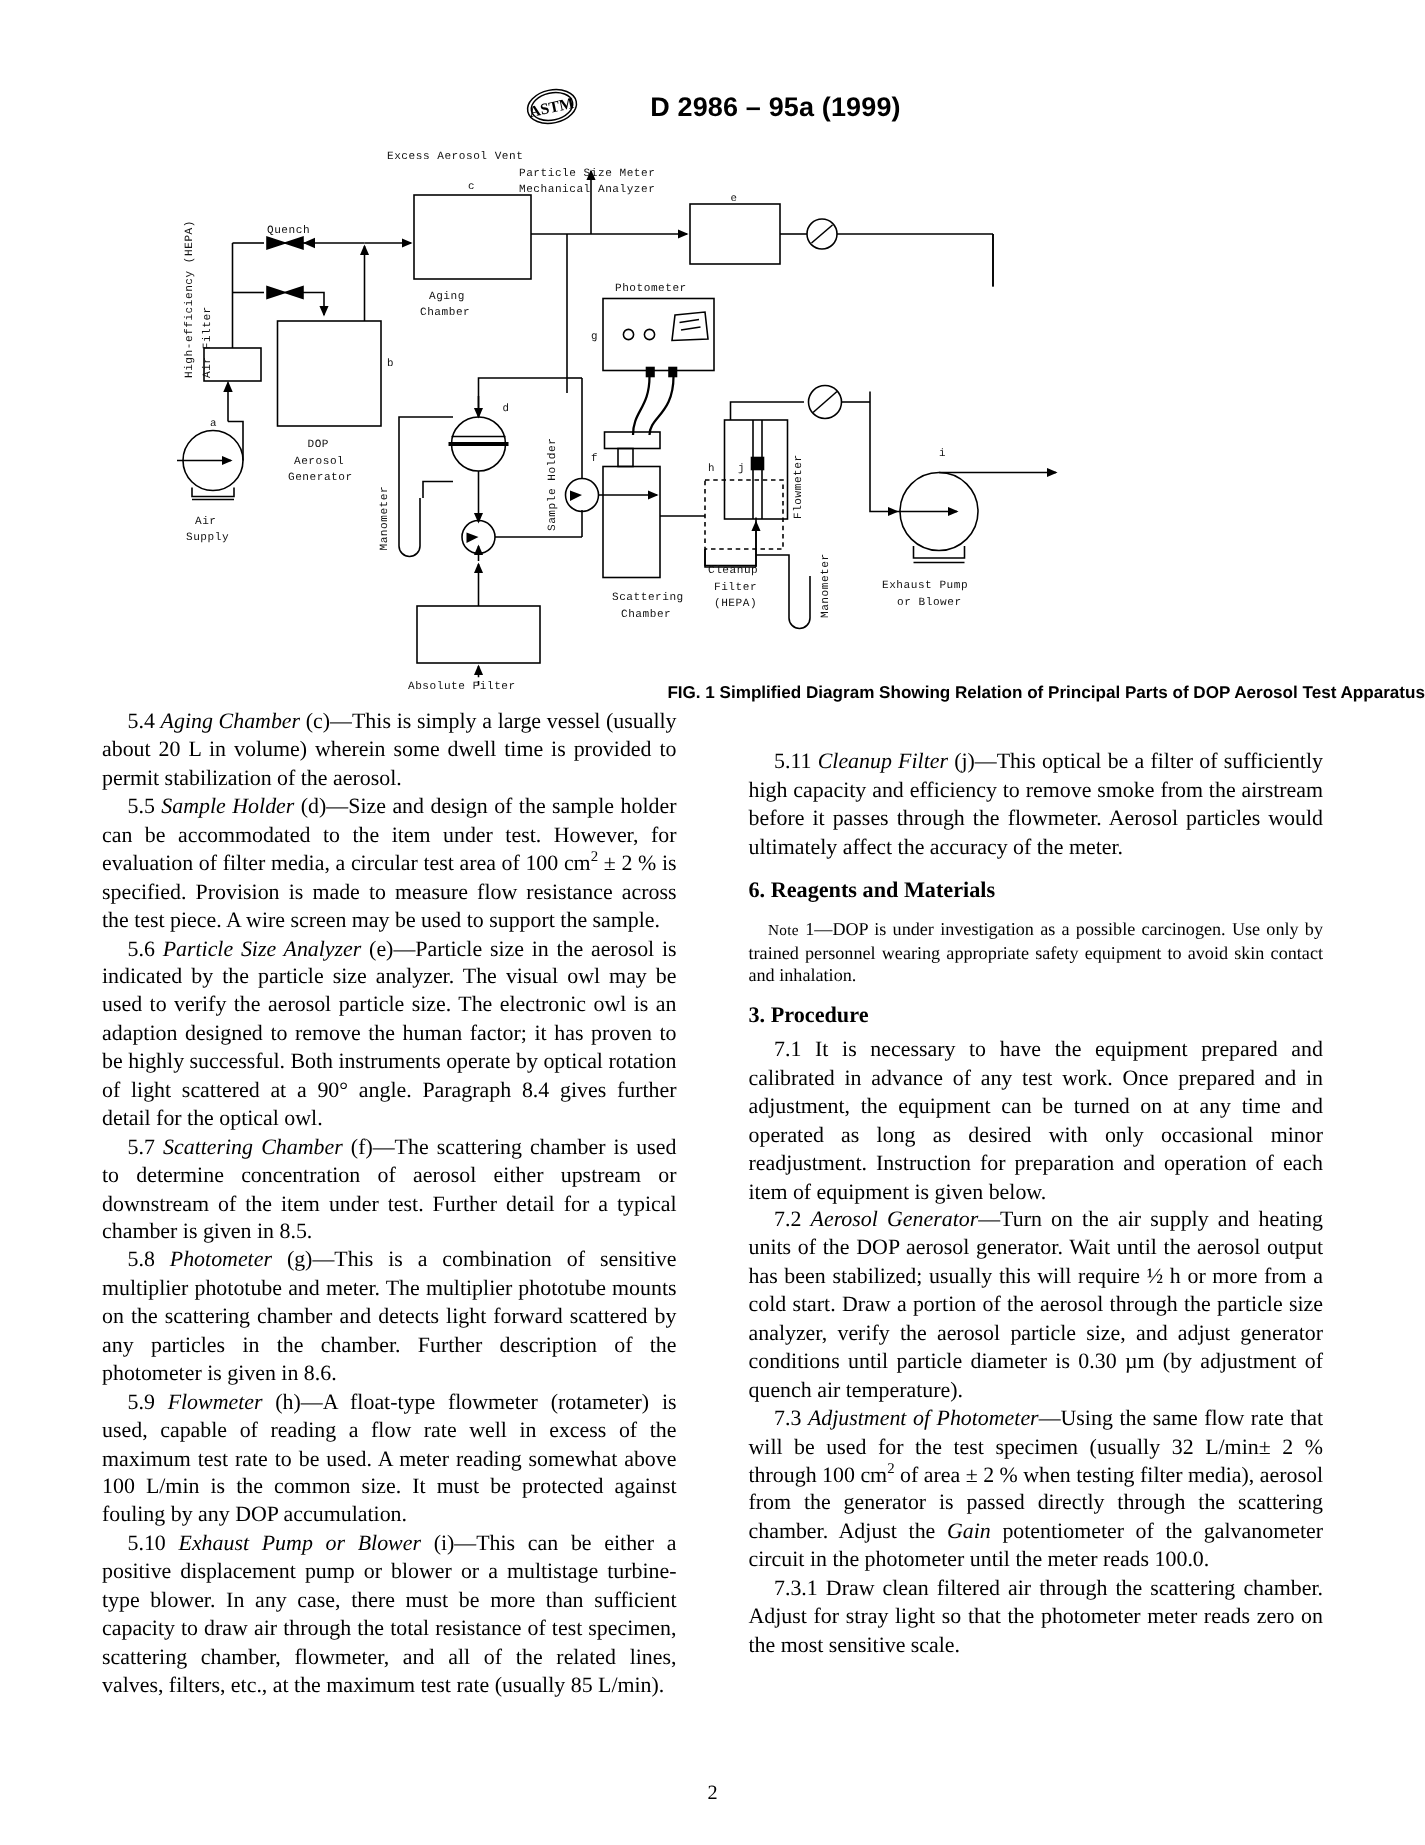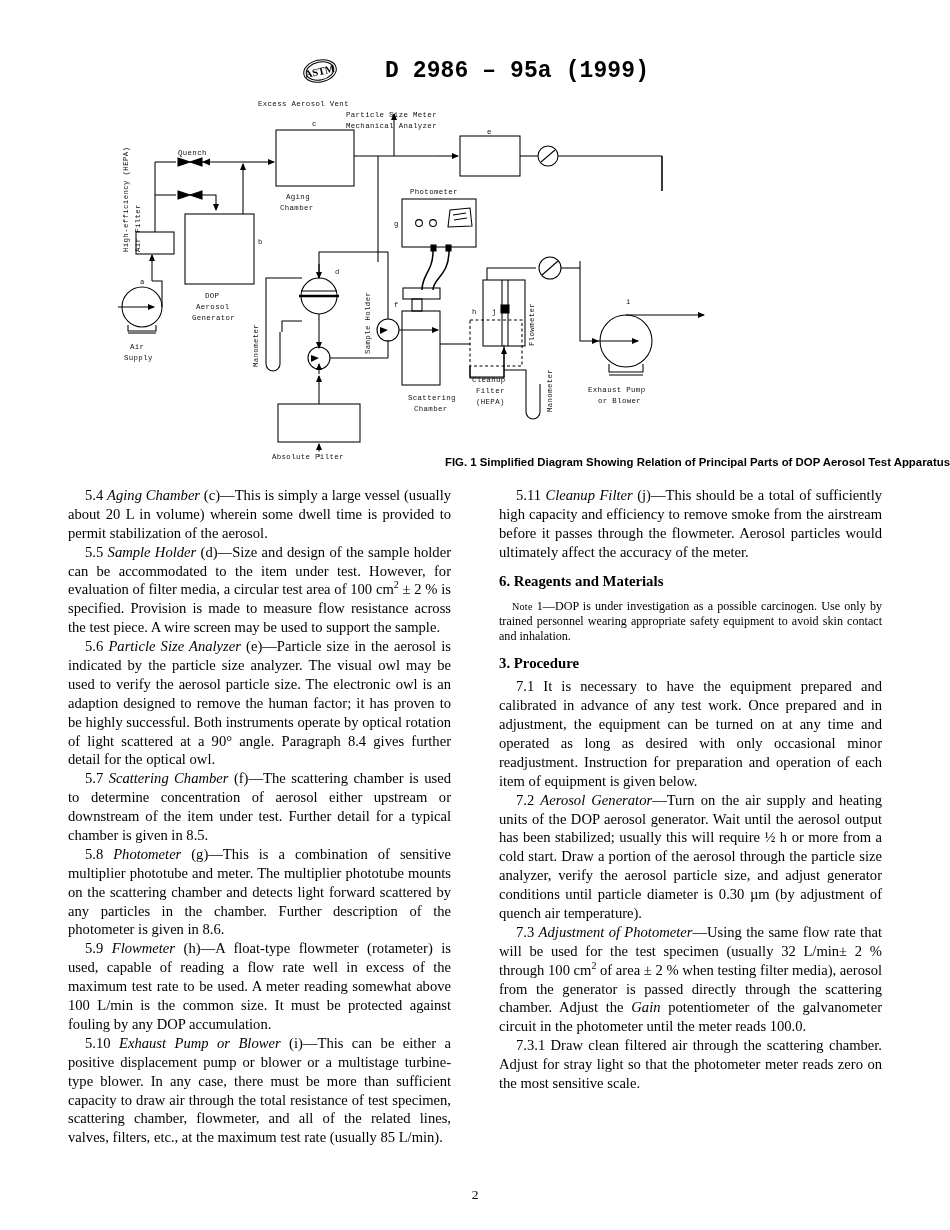--- a/index.html
+++ b/index.html
@@ -27,23 +27,23 @@
     left: 0;
     width: 950px;
     text-align: center;
     display: flex;
     align-items: center;
     justify-content: center;
     gap: 10px;
   }
   .astm-logo { width: 38px; height: 26px; display:block; }
   .header-title {
-    font-family: Liberation Mono, monospace;
+    font-family: Liberation Sans, sans-serif;
     font-weight: bold;
-    font-size: 23px;
+    font-size: 18px;
     letter-spacing: .1px;
     margin-left: 36px;
   }
 
   
   .figure-wrap {
     position: absolute;
     top: 92px;
     left: 0;
     width: 821px;
@@ -57,26 +57,27 @@
     width: 950px;
     text-align: right;
     font-family: "Liberation Sans", sans-serif;
     font-weight: bold;
     font-size: 11.4px;
   }
 
   
   .columns {
     position: absolute;
-    top: 486px;
+    top: 468px;
     left: 68px;
     width: 814px;
     height: 670px;
     display: flex;
     gap: 48px;
+    align-items: center;
   }
   .col { width: 391px; }
   p {
     margin: 0 0 0 0;
     font-size: 14.6px;
     line-height: 1.295;
     text-align: justify;
     text-indent: 17px;
     hyphens: auto;
   }
@@ -356,21 +357,21 @@
       <p><span>5.8 </span><i>Photometer</i><span> (g)—This is a combination of sensitive multiplier phototube and meter. The multiplier phototube mounts on the scattering chamber and detects light forward scattered by any particles in the chamber. Further description of the photometer is given in 8.6.</span></p>
 
       <p><span>5.9 </span><i>Flowmeter</i><span> (h)—A float-type flowmeter (rotameter) is used, capable of reading a flow rate well in excess of the maximum test rate to be used. A meter reading somewhat above 100 L/min is the common size. It must be protected against fouling by any DOP accumulation.</span></p>
 
       <p><span>5.10 </span><i>Exhaust Pump or Blower</i><span> (i)—This can be either a positive displacement pump or blower or a multistage turbine-type blower. In any case, there must be more than sufficient capacity to draw air through the total resistance of test specimen, scattering chamber, flowmeter, and all of the related lines, valves, filters, etc., at the maximum test rate (usually 85 L/min).</span></p>
 
     </div>
 
     <div class="col">
 
-      <p><span>5.11 </span><i>Cleanup Filter</i><span> (j)—This should be a total of sufficiently high capacity and efficiency to remove smoke from the airstream before it passes through the flowmeter. Aerosol particles would ultimately affect the accuracy of the meter.</span></p>
+      <p><span>5.11 </span><i>Cleanup Filter</i><span> (j)—This optical be a filter of sufficiently high capacity and efficiency to remove smoke from the airstream before it passes through the flowmeter. Aerosol particles would ultimately affect the accuracy of the meter.</span></p>
 
       <div class="sec-head">6.  Reagents and Materials</div>
 
 
       <p class="note"><span class="smallcap">Note</span><span> 1—DOP is under investigation as a possible carcinogen. Use only by trained personnel wearing appropriate safety equipment to avoid skin contact and inhalation.</span></p>
 
       <div class="sec-head">3.  Procedure</div>
 
       <p>7.1 It is necessary to have the equipment prepared and calibrated in advance of any test work. Once prepared and in adjustment, the equipment can be turned on at any time and operated as long as desired with only occasional minor readjustment. Instruction for preparation and operation of each item of equipment is given below.</p>
 

